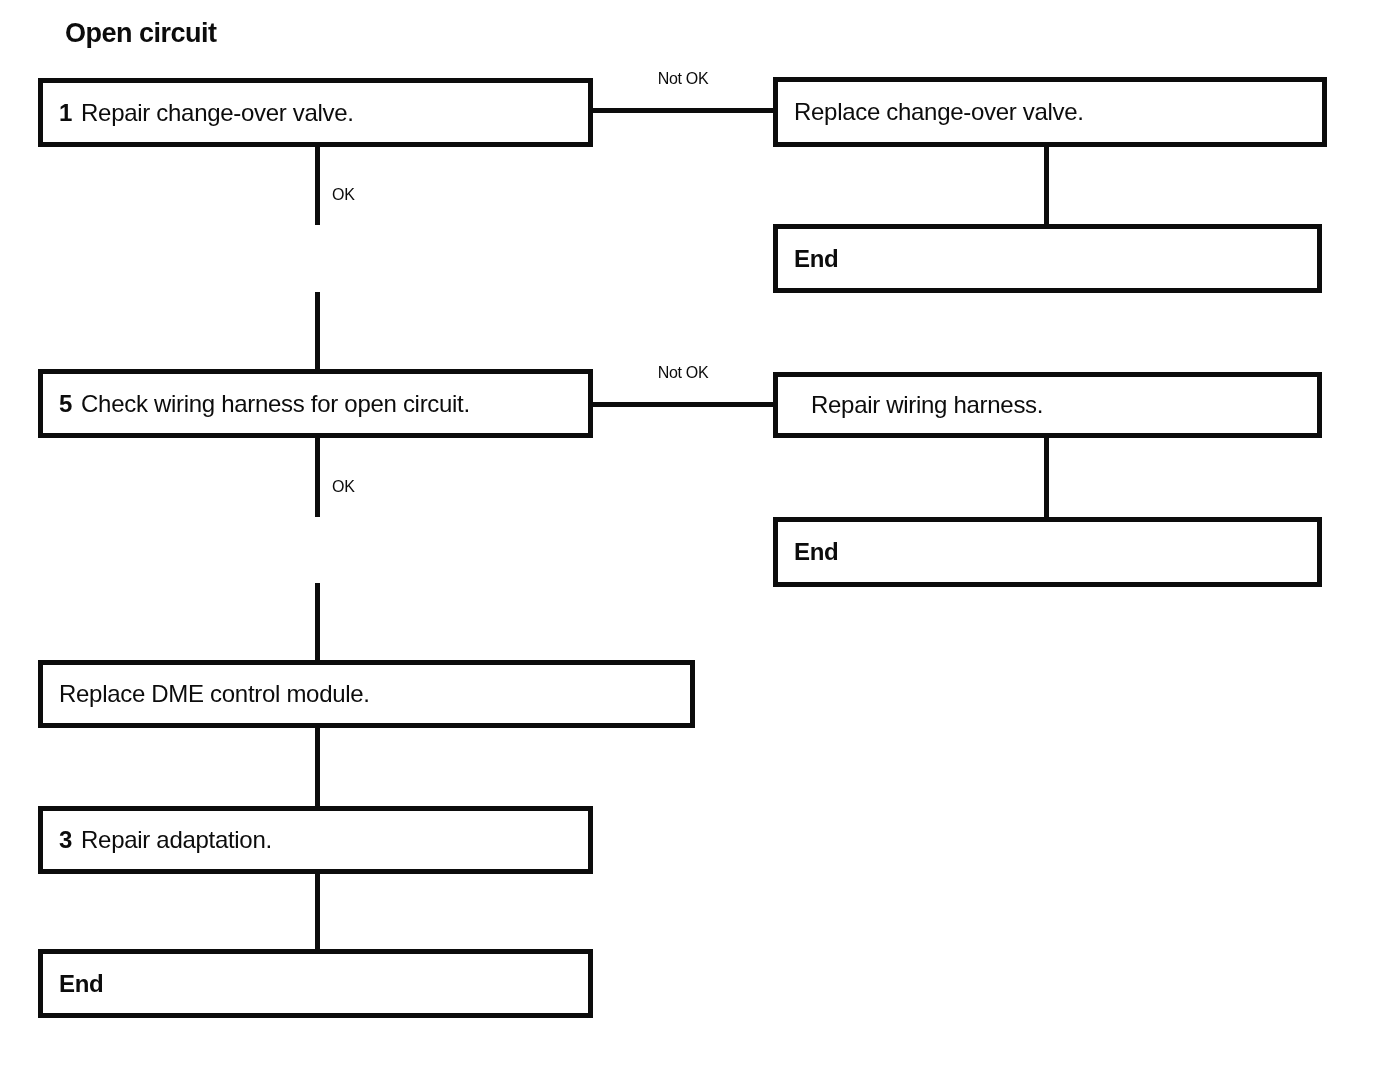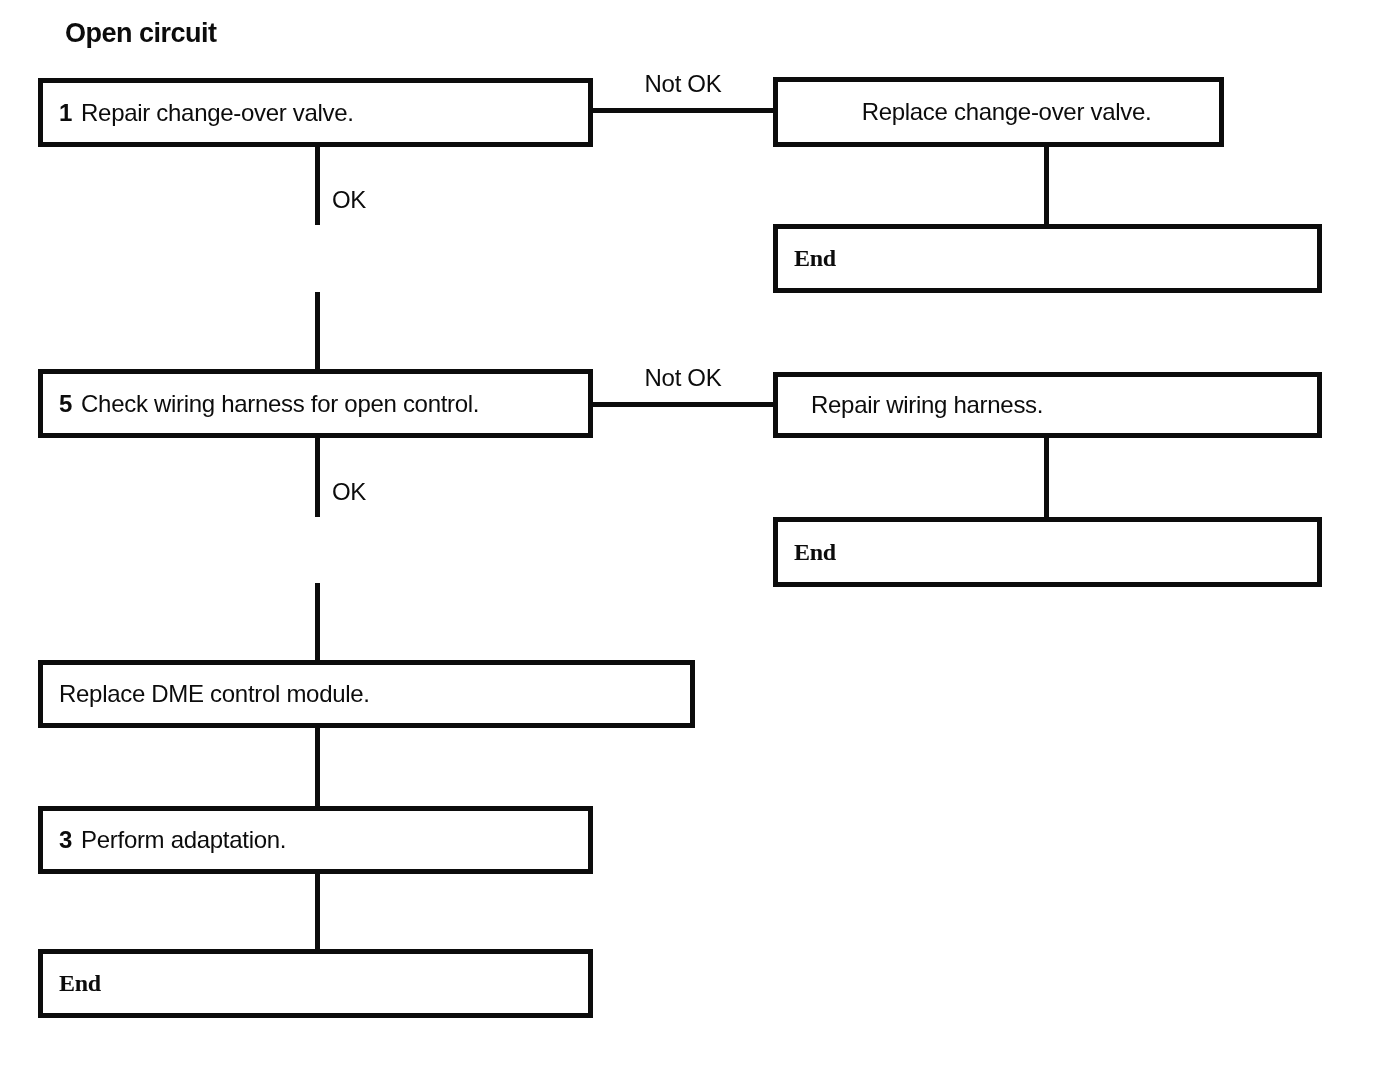--- a/index.html
+++ b/index.html
@@ -31,66 +31,66 @@
     padding-left: 16px;
     font-size: 24px;
     letter-spacing: -0.3px;
     white-space: nowrap;
   }
   .flow-box .num {
     font-weight: bold;
     margin-right: 9px;
   }
   .flow-box .num:empty { display: none; }
-  .flow-box.end-box { font-weight: bold; font-family: Liberation Serif, serif; }
+  .flow-box.end-box { font-weight: bold; }
   .hline, .vline {
     position: absolute;
     background: #0c0c0c;
   }
   .hline { height: 5px; }
   .vline { width: 5px; }
   .edge-label {
     position: absolute;
-    font-size: 24px;
+    font-size: 16px;
     letter-spacing: -0.3px;
     white-space: nowrap;
   }
   .edge-label.centered { text-align: center; }
 </style>
 </head>
 <body>
 
 <div id="canvas">
 
   <div class="page-title">Open circuit</div>
 
   <div class="flow-box" style="left:38px; top:78px; width:555px; height:69px;">
     <span class="num">1</span>
       <span>Repair change-over valve.</span>
   </div>
 
   <div class="flow-box" style="left:38px; top:369px; width:555px; height:69px;">
     <span class="num">5</span>
-      <span>Check wiring harness for open control.</span>
+      <span>Check wiring harness for open circuit.</span>
   </div>
 
   <div class="flow-box" style="left:38px; top:660px; width:657px; height:68px;">
     <span>Replace DME control module.</span>
   </div>
 
   <div class="flow-box" style="left:38px; top:806px; width:555px; height:68px;">
     <span class="num">3</span>
-      <span>Perform adaptation.</span>
+      <span>Repair adaptation.</span>
   </div>
 
   <div class="flow-box end-box" style="left:38px; top:949px; width:555px; height:69px;">
     <span>End</span>
   </div>
 
-  <div class="flow-box" style="left:773px; top:77px; width:451px; height:70px;justify-content:center;">
+  <div class="flow-box" style="left:773px; top:77px; width:554px; height:70px;">
     <span>Replace change-over valve.</span>
   </div>
 
   <div class="flow-box end-box" style="left:773px; top:224px; width:549px; height:69px;">
     <span>End</span>
   </div>
 
   <div class="flow-box" style="left:773px; top:372px; width:549px; height:66px;padding-left:33px;">
     <span>Repair wiring harness.</span>
   </div>

